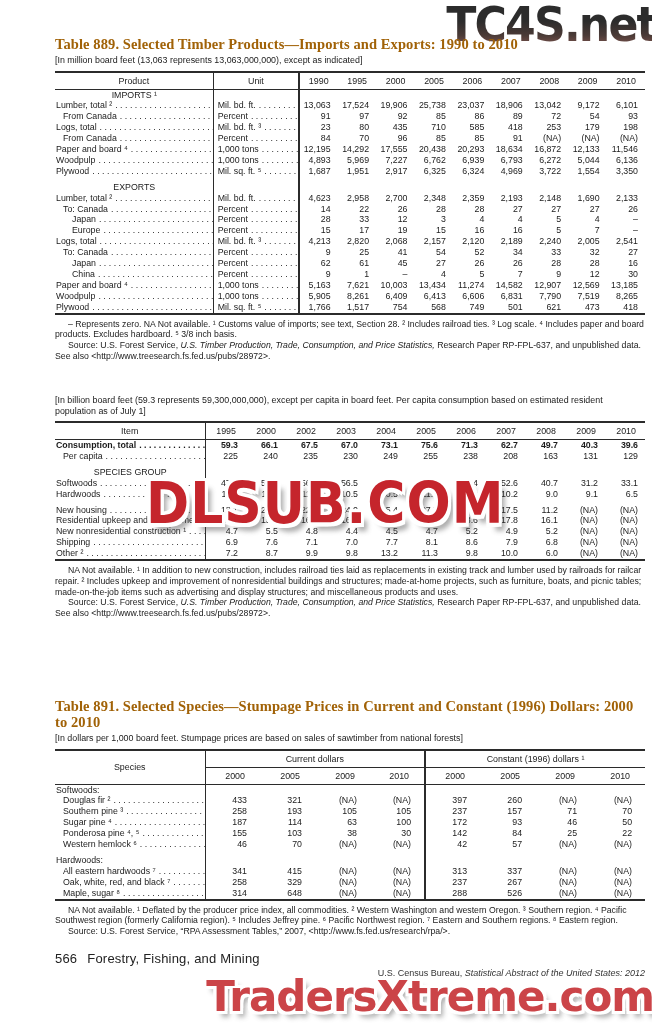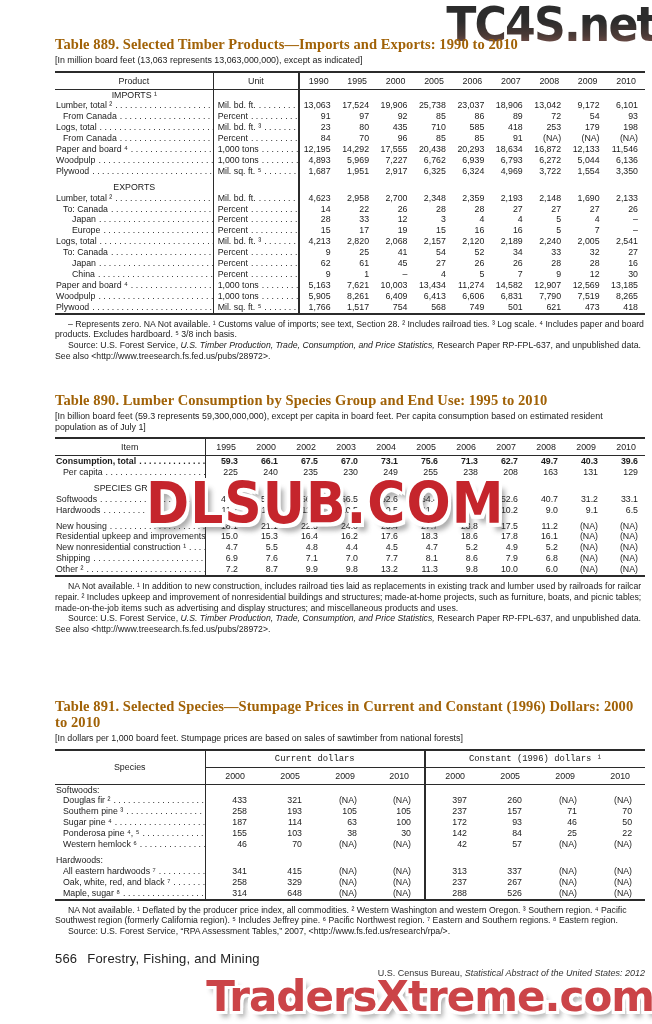--- a/index.html
+++ b/index.html
@@ -8,21 +8,21 @@
   section{position:absolute;left:55px;width:590px;}
   .sec889{top:36px;} .sec890{top:392px;} .sec891{top:698px;}
   .ttl{font-family:"Liberation Serif",serif;font-weight:bold;font-size:14.5px;line-height:16px;
        margin:0;color:#a16207;letter-spacing:.1px;}
   .bnote{font-size:8.9px;line-height:10.5px;margin:3px 0 0 0;color:#1b1b1b;}
   table{width:590px;border-collapse:collapse;table-layout:fixed;margin-top:5px;
         border-top:2px solid #2b2b2b;border-bottom:2px solid #2b2b2b;font-size:8.8px;}
   thead th{font-weight:normal;border-bottom:1.2px solid #2b2b2b;padding:3px 0;font-size:8.9px;}
   th.lbl-h{text-align:center;} th.unit-h{text-align:center;}
   th.num-h{text-align:right;padding-right:9px;}
-  th.grp-h{text-align:center;border-bottom:1px solid #2b2b2b;font-family:Liberation Mono, monospace;}
+  th.grp-h{text-align:center;border-bottom:1px solid #2b2b2b;}
   td{padding:0;line-height:10.9px;height:10.9px;vertical-align:bottom;overflow:hidden;white-space:nowrap;}
   td.num{text-align:right;padding-right:7px;}
   .t891 td.num{padding-right:13px;} .t891 th.num-h{padding-right:15px;}
   .vthin{border-left:1px solid #2b2b2b;} .vthick{border-left:2px solid #2b2b2b;}
   td.lbl{padding-left:1px;} 
   .lblflex{display:flex;} .lblflex .t{white-space:nowrap;}
   .lblflex .d{flex:1;overflow:hidden;white-space:nowrap;margin-left:3px;}
   .lblflex .d::after{content:". . . . . . . . . . . . . . . . . . . . . . . . . . . . . . . . . . . . . .";}
   td.unit{padding-left:4px;}
   .ind1 .t{padding-left:7px;} .ind2 .t{padding-left:16px;}
@@ -558,21 +558,20 @@
           </tr>
         </tbody>
     </table>
     <div class="fn">
       <p>– Represents zero. NA Not available. ¹ Customs value of imports; see text, Section 28. ² Includes railroad ties. ³ Log scale. ⁴ Includes paper and board products. Excludes hardboard. ⁵ 3/8 inch basis.</p>
       <p><span>Source: U.S. Forest Service, </span><span class="it">U.S. Timber Production, Trade, Consumption, and Price Statistics,</span><span> Research Paper RP-FPL-637, and unpublished data. See also &lt;http://www.treesearch.fs.fed.us/pubs/28972&gt;.</span></p>
     </div>
   </section>
 
   <section class="sec890">
-    <h2 class="ttl">Table 890. Lumber Consumption by Species Group and End Use: 1995 to 2010</h2>
     <p class="bnote">[In billion board feet (59.3 represents 59,300,000,000), except per capita in board feet. Per capita consumption based on estimated resident population as of July 1]</p>
     <table class="t890">
       <colgroup>
           <col style="width: 150px;">
           <col style="width: 40px;">
           <col style="width: 40px;">
           <col style="width: 40px;">
           <col style="width: 40px;">
           <col style="width: 40px;">
           <col style="width: 40px;">

